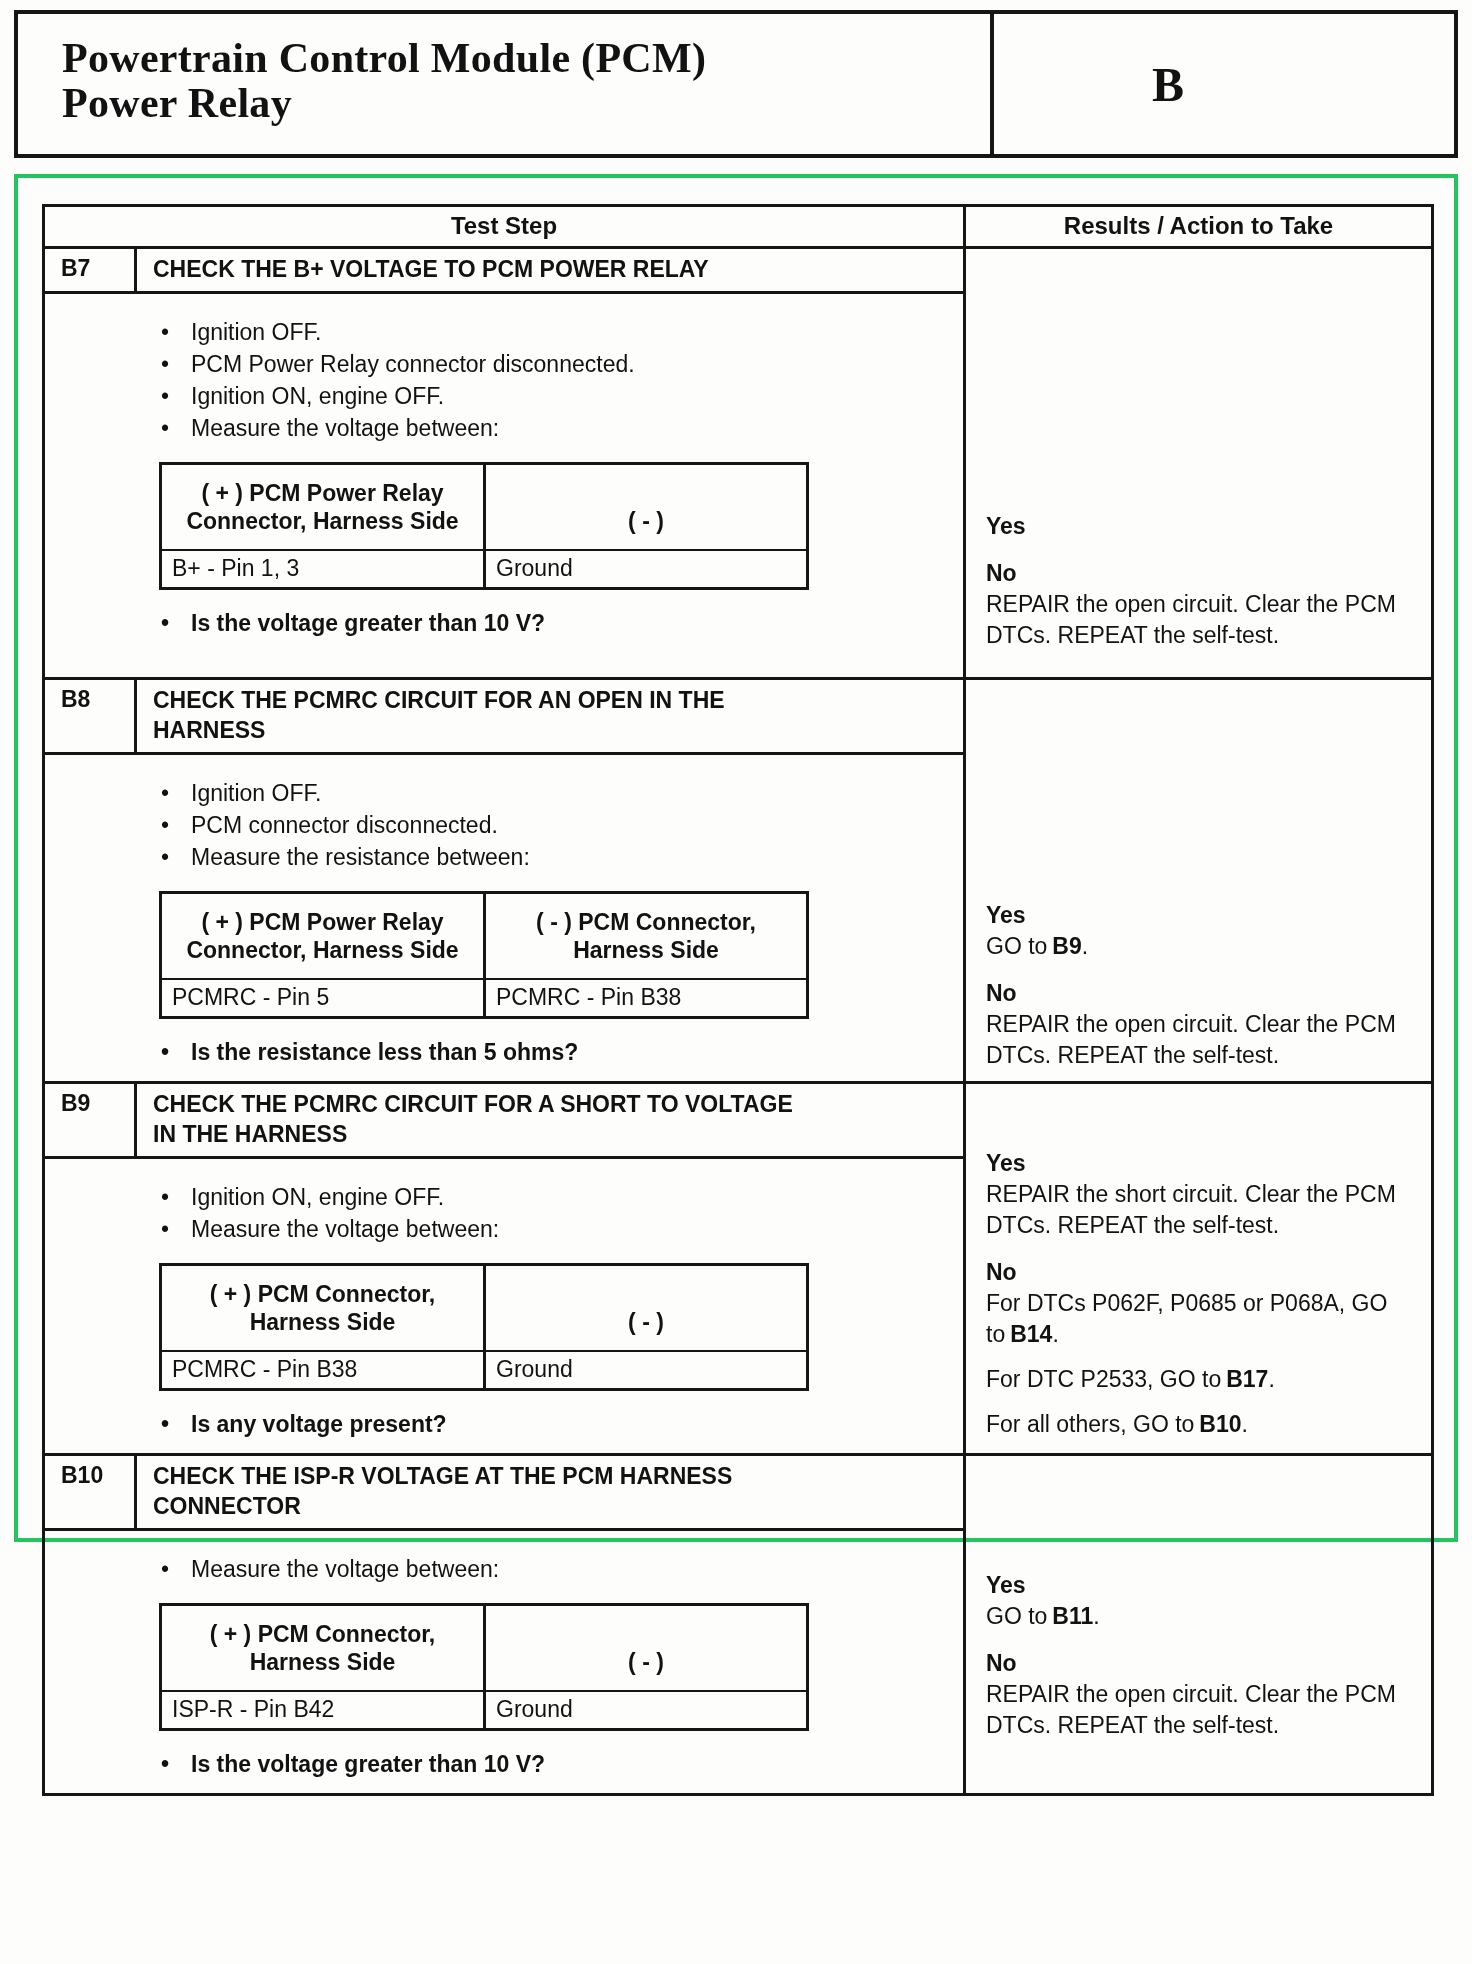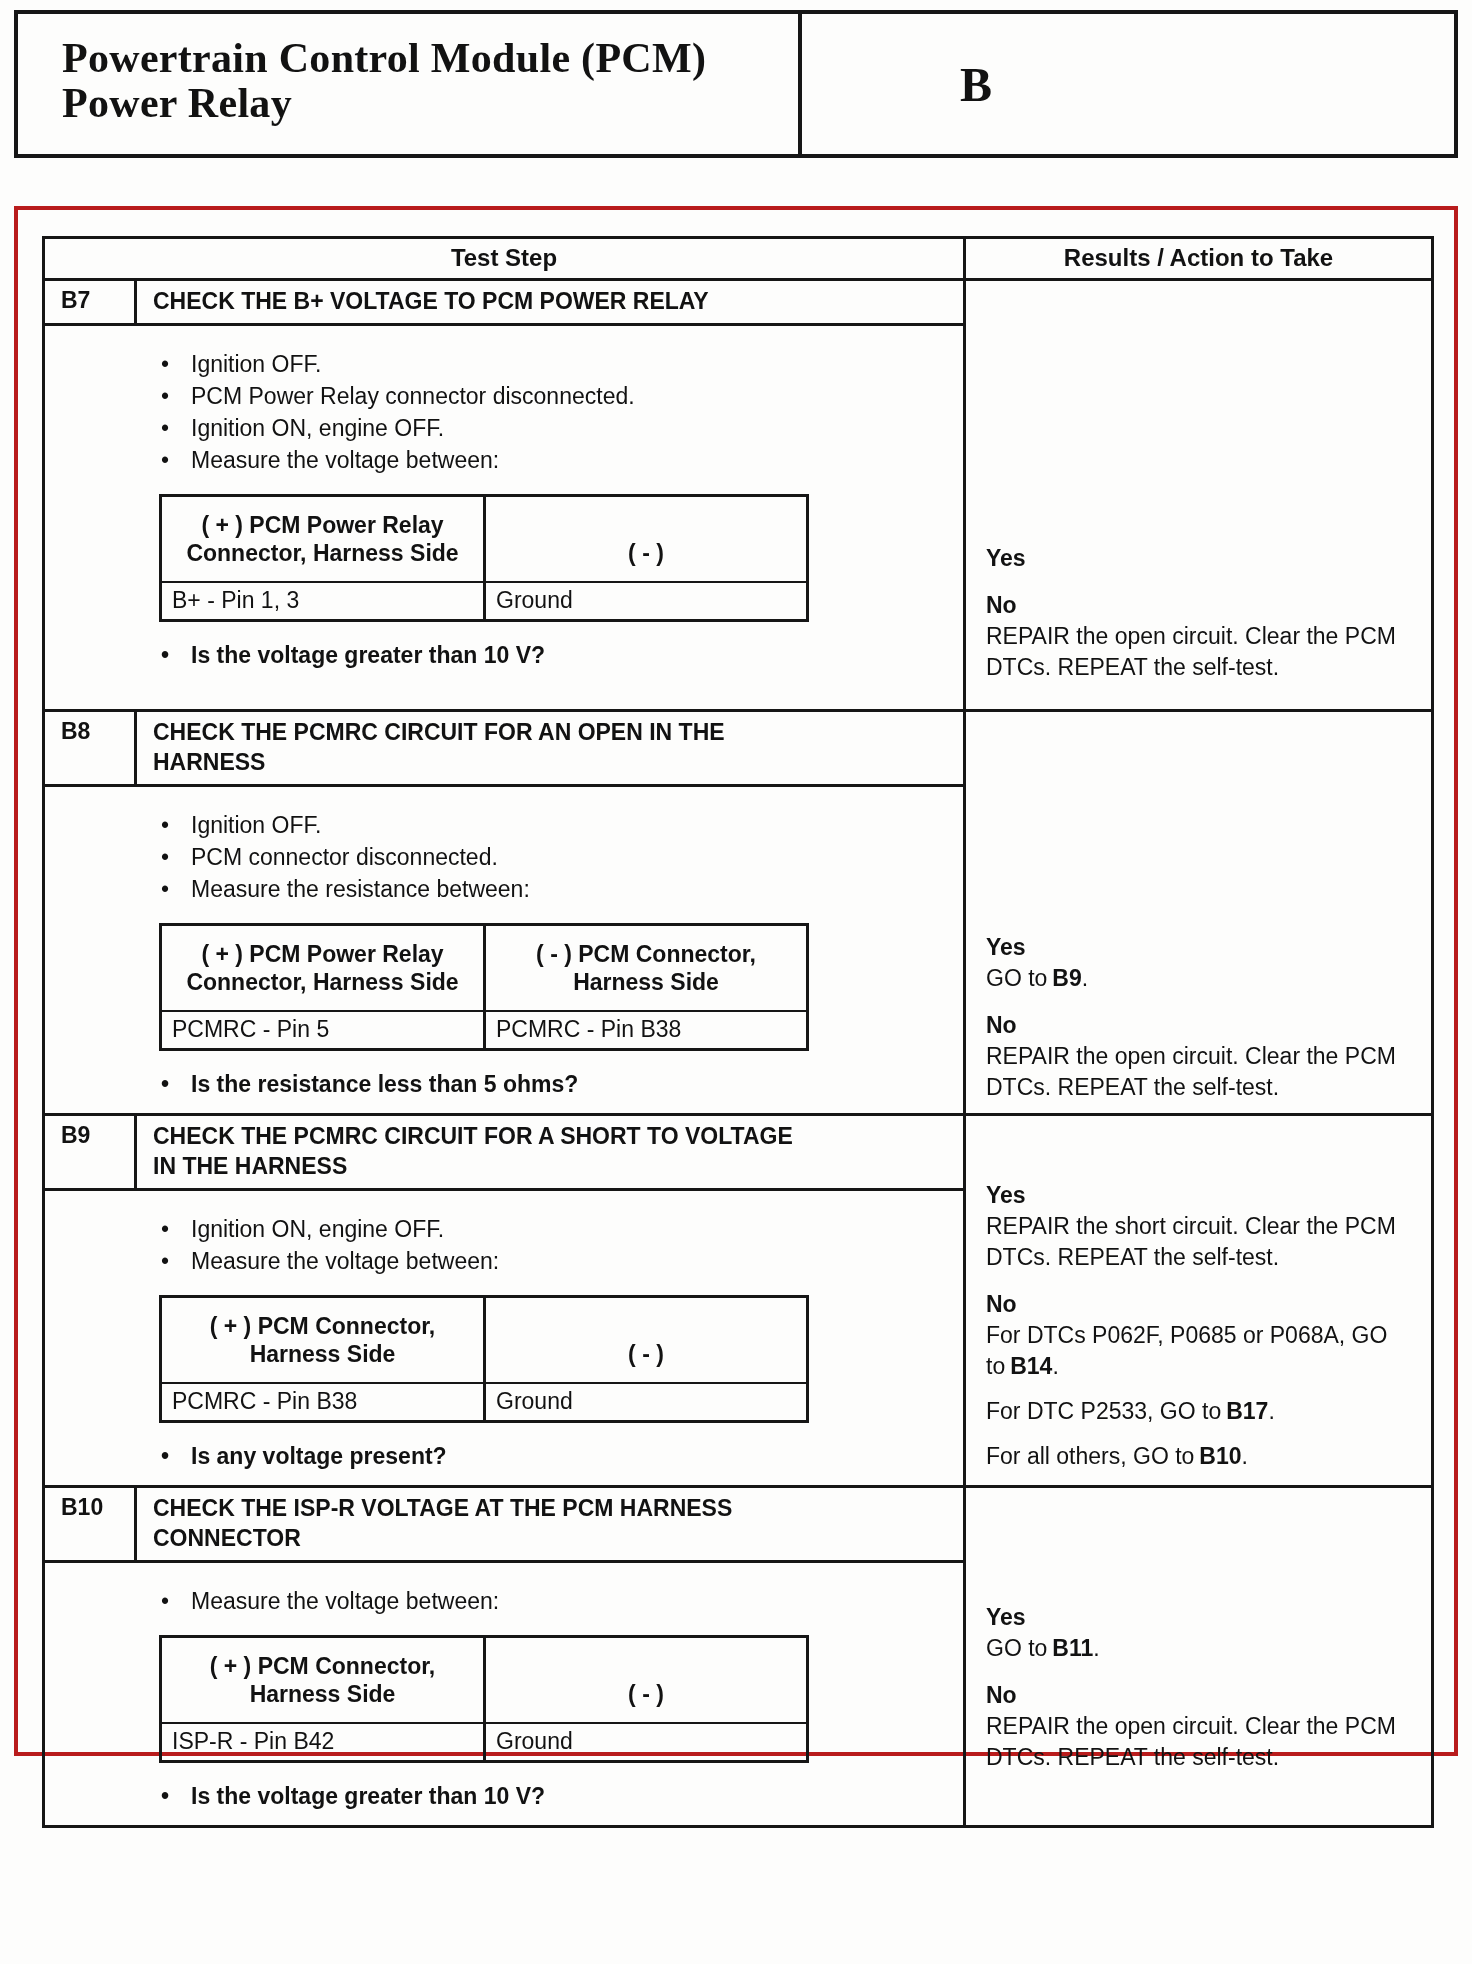--- a/index.html
+++ b/index.html
@@ -8,32 +8,32 @@
     background:#fdfdfc; color:#121212;
     font-family:"Liberation Sans", sans-serif;
     font-size:23px;
   }
 
   
   .header-box {
     position:absolute; left:14px; top:10px; width:1444px; height:148px;
     border:4px solid #161616; box-sizing:border-box; display:flex;
   }
-  .title-area { width:780px; box-sizing:border-box; padding:22px 0 0 44px; }
+  .title-area { width:972px; box-sizing:border-box; padding:22px 0 0 44px; }
   .title-line {
     font-family:"Liberation Serif", serif; font-weight:bold;
     font-size:42px; line-height:1.08; letter-spacing:0.3px;
   }
   .letter-box { flex:1; border-left:4px solid #161616; box-sizing:border-box; display:flex; align-items:center; }
   .section-letter { font-family:"Liberation Serif", serif; font-weight:bold; font-size:48px; margin-left:158px; }
 
   
   .main-box {
-    position:absolute; left:14px; top:206px; width:1444px; height:1550px;
-    border:4px solid #b91c1c; box-sizing:border-box;
+    position:absolute; left:14px; top:174px; width:1444px; height:1368px;
+    border:4px solid #22c55e; box-sizing:border-box;
   }
   .test-table {
     position:absolute; left:24px; top:26px; width:1392px;
     border:3px solid #161616; box-sizing:border-box;
   }
   .thead-row { display:grid; grid-template-columns:921px 1fr; border-bottom:3px solid #161616; }
   .th { font-weight:bold; text-align:center; padding:5px 0 6px 0; font-size:24px; }
   .th-left { border-right:3px solid #161616; }
 
   .step-row { display:grid; grid-template-columns:921px 1fr; border-bottom:3px solid #161616; }

